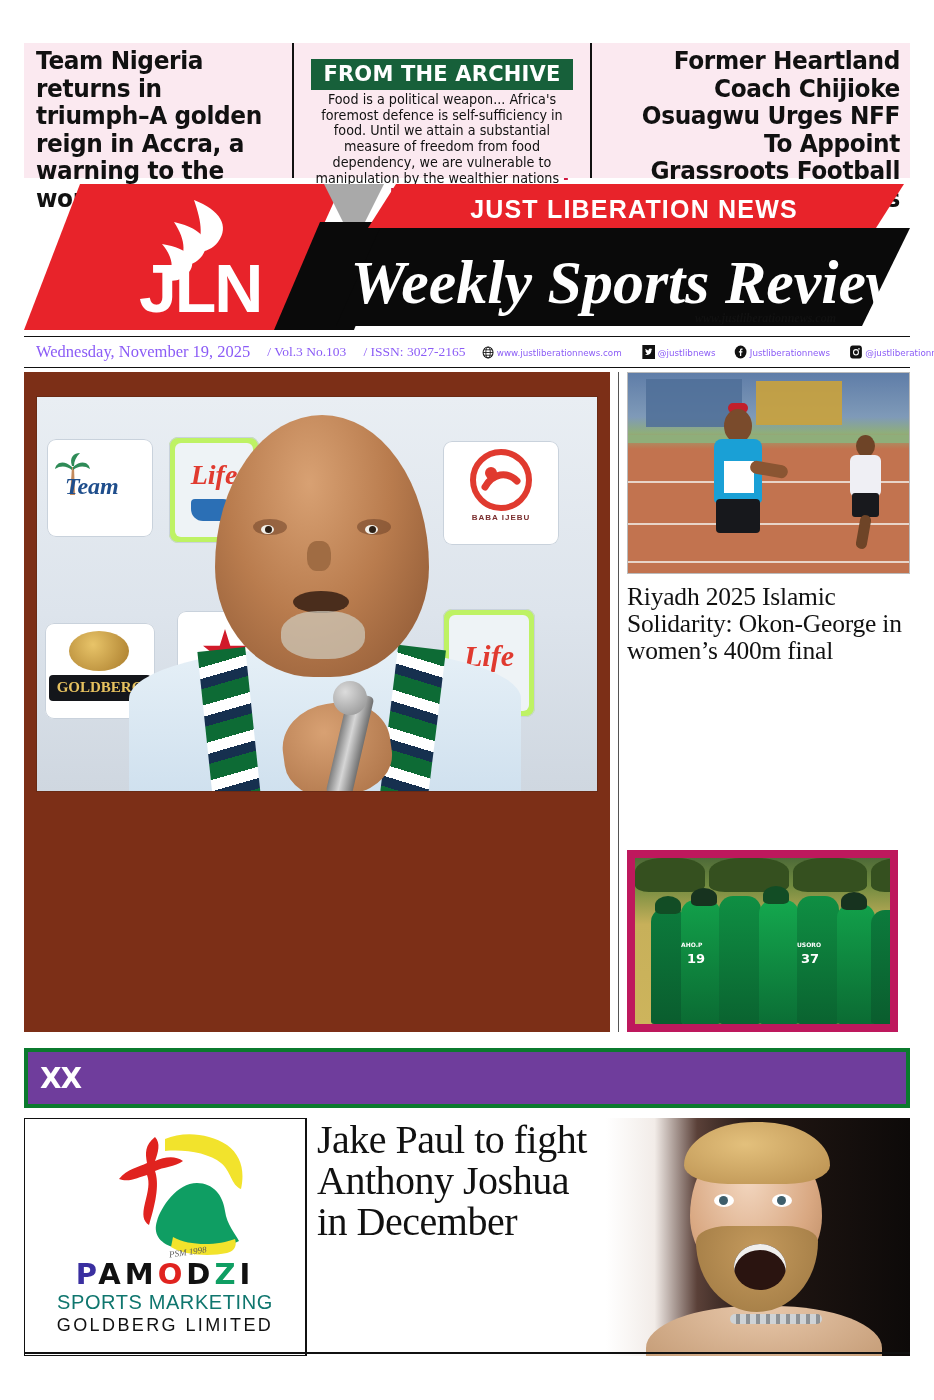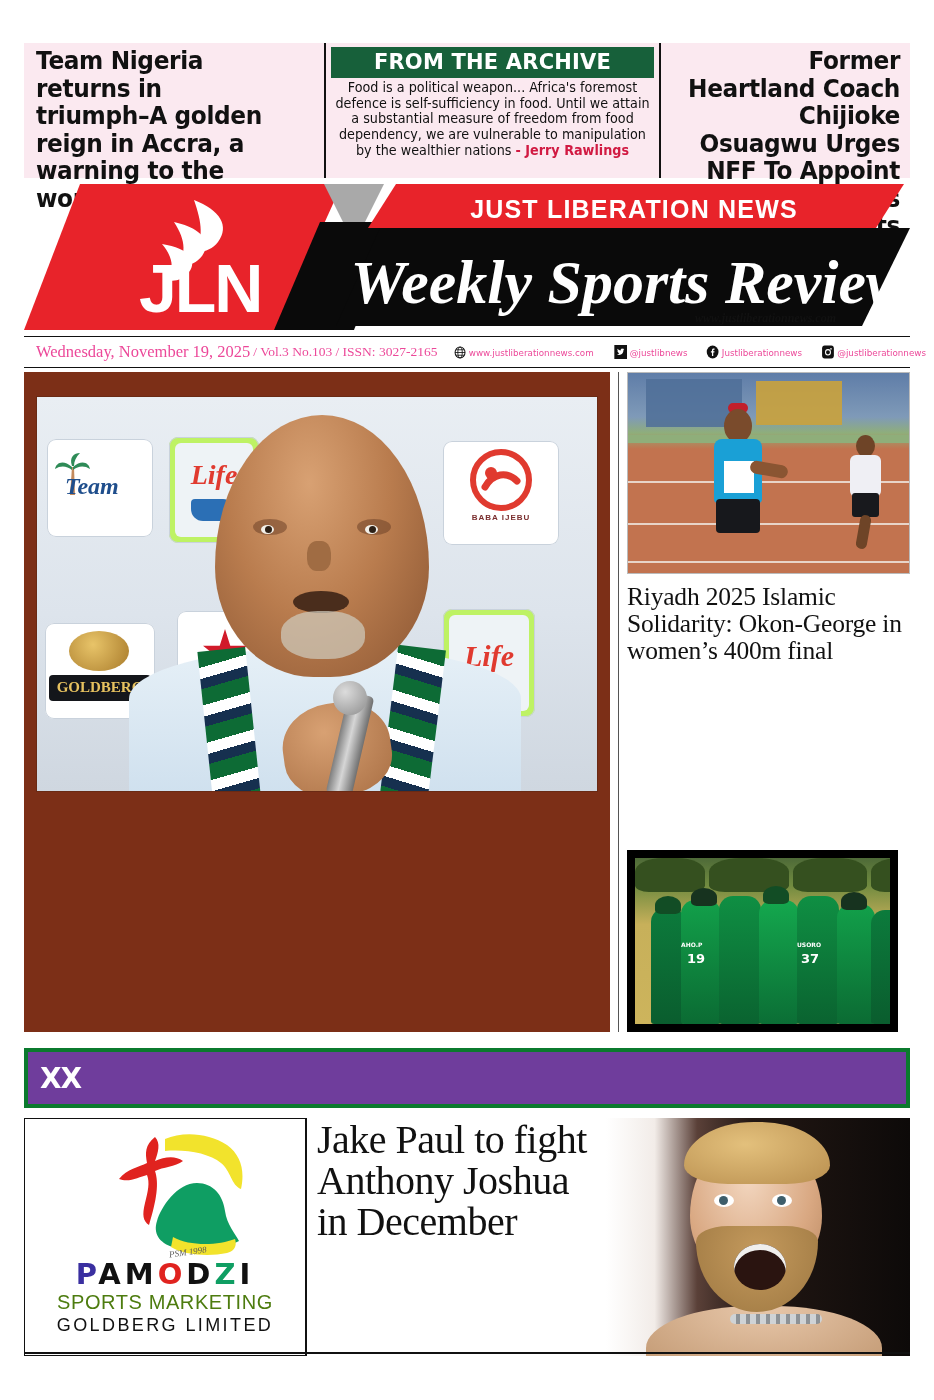--- a/index.html
+++ b/index.html
@@ -4,21 +4,21 @@
 <style>
   html,body{margin:0;padding:0;background:#ffffff;}
   body{width:934px;height:1400px;font-family:"Liberation Sans",sans-serif;overflow:hidden;}
   .page{position:relative;width:934px;height:1400px;background:#fff;}
 
   
   .teaser-strip{position:absolute;left:24px;top:43px;width:886px;height:135px;
     background:#fbe9f0;display:flex;}
   .teaser-col{position:relative;box-sizing:border-box;}
   .teaser-left{width:268px;padding:4px 6px 0 12px;}
-  .teaser-mid{width:337px;border-left:2px solid #111;border-right:2px solid #111;padding:0;margin-left:32px;}
+  .teaser-mid{width:300px;border-left:2px solid #111;border-right:2px solid #111;padding:12px;}
   .teaser-right{flex:1;padding:4px 10px 0 8px;}
 
   .teaser-head{font-family:"DejaVu Sans",sans-serif;font-weight:700;
     font-size:25px;line-height:1.10;color:#111;letter-spacing:-.4px;
     transform:scaleX(.93);transform-origin:left top;}
   .teaser-head.right{transform:scaleX(.93);transform-origin:right top;text-align:right;}
 
   .archive-label{background:#17603a;color:#fff;text-align:center;
     font-family:"DejaVu Sans",sans-serif;font-weight:700;font-size:21px;
     letter-spacing:.2px;padding:3px 0 4px;margin:4px 5px 2px 5px;}
@@ -28,24 +28,24 @@
 
   
   .masthead{position:absolute;left:24px;top:182px;width:886px;height:150px;}
   .mast-svg{position:absolute;left:0;top:0;}
   .mast-url{position:absolute;right:74px;bottom:6px;font-family:"Liberation Serif",serif;
     font-style:italic;font-weight:700;font-size:12px;color:#111;}
 
   
   .infobar{position:absolute;left:24px;top:336px;width:886px;height:30px;
     border-top:1.6px solid #111;border-bottom:1.6px solid #111;
-    display:flex;align-items:center;color:#ec4899;}
+    display:flex;align-items:center;color:#8b5cf6;}
   .info-date{font-family:"Liberation Serif",serif;font-size:16.5px;white-space:nowrap;
     padding-left:12px;}
-  .info-meta{font-family:"Liberation Serif",serif;font-size:13.5px;white-space:nowrap;margin-left:3px;}
+  .info-meta{font-family:"Liberation Serif",serif;font-size:13.5px;white-space:nowrap;margin-left:17px;}
   .soc{display:flex;align-items:center;gap:3px;margin-left:11px;font-size:9.5px;
     font-family:"DejaVu Sans",sans-serif;white-space:nowrap;transform:scaleX(.92);}
   .soc svg{display:block;}
 
   
   .main{position:absolute;left:24px;top:372px;width:886px;height:660px;display:flex;}
   .col-left{width:586px;position:relative;}
   .col-gap{width:8px;}
   .col-right{flex:1;position:relative;border-left:1.4px solid #555;padding-left:8px;box-sizing:border-box;}
 
@@ -99,21 +99,21 @@
     background:#8a5532;transform:rotate(10deg);}
   .runner2{position:absolute;left:218px;top:62px;width:40px;height:110px;}
   .r2-head{position:absolute;left:10px;top:0;width:19px;height:22px;border-radius:50%;background:#6e4427;}
   .r2-vest{position:absolute;left:4px;top:20px;width:31px;height:42px;border-radius:6px;background:#efeff4;}
   .r2-shorts{position:absolute;left:6px;top:58px;width:27px;height:24px;background:#18191d;border-radius:3px;}
   .r2-leg{position:absolute;left:12px;top:80px;width:11px;height:34px;background:#6e4427;border-radius:5px;transform:rotate(10deg);}
 
   .athlete-head{font-family:"Liberation Serif",serif;font-size:25.5px;line-height:1.06;
     color:#111;margin-top:9px;letter-spacing:-.2px;}
 
-  .cricket-block{position:absolute;left:8px;right:12px;bottom:0;background:#000000;padding:8px;
+  .cricket-block{position:absolute;left:8px;right:12px;bottom:0;background:#be185d;padding:8px;
     box-sizing:border-box;}
   .cricket-photo{height:166px;border:none;}
   .field{position:absolute;inset:0;background:linear-gradient(180deg,#4e6a38 0%,#6f8a3f 16%,#c7b05a 40%,#cdb45c 100%);}
   .tree{position:absolute;top:0;height:34px;background:#35501f;border-radius:40% 40% 20% 20%;}
   .huddle{position:absolute;left:16px;top:26px;right:14px;bottom:0;}
   .pl{position:absolute;bottom:0;border-radius:14px 14px 3px 3px;}
   .cricket-head{font-family:"DejaVu Sans",sans-serif;font-weight:700;color:#fff;
     font-size:27px;line-height:1.0;margin-top:7px;letter-spacing:-.9px;}
 
   
@@ -153,21 +153,21 @@
   .pam-inner{position:absolute;left:12px;top:10px;right:12px;bottom:10px;}
   .pam-red{position:absolute;left:74px;top:6px;width:86px;height:92px;}
   .pam-yellow{position:absolute;left:126px;top:4px;width:84px;height:62px;}
   .pam-green{position:absolute;left:114px;top:52px;width:90px;height:74px;}
   .pam-psm{position:absolute;left:132px;top:118px;font-family:"Liberation Serif",serif;
     font-size:9px;font-style:italic;color:#5a5a5a;transform:rotate(-8deg);}
   .pam-name{position:absolute;left:0;right:0;top:128px;text-align:center;
     font-family:"DejaVu Sans",sans-serif;font-weight:700;font-size:29px;letter-spacing:4px;}
   .pam-name i{font-style:normal;}
   .pam-l1{position:absolute;left:0;right:0;top:162px;text-align:center;
-    font-family:"Liberation Sans",sans-serif;font-size:20px;letter-spacing:.6px;color:#4d7c0f;}
+    font-family:"Liberation Sans",sans-serif;font-size:20px;letter-spacing:.6px;color:#0f766e;}
   .pam-l2{position:absolute;left:0;right:0;top:186px;text-align:center;
     font-family:"Liberation Sans",sans-serif;font-size:18px;letter-spacing:2.4px;color:#111;}
 </style>
 </head>
 <body>
 
 <div class="page">
 
   <div class="teaser-strip">
 

